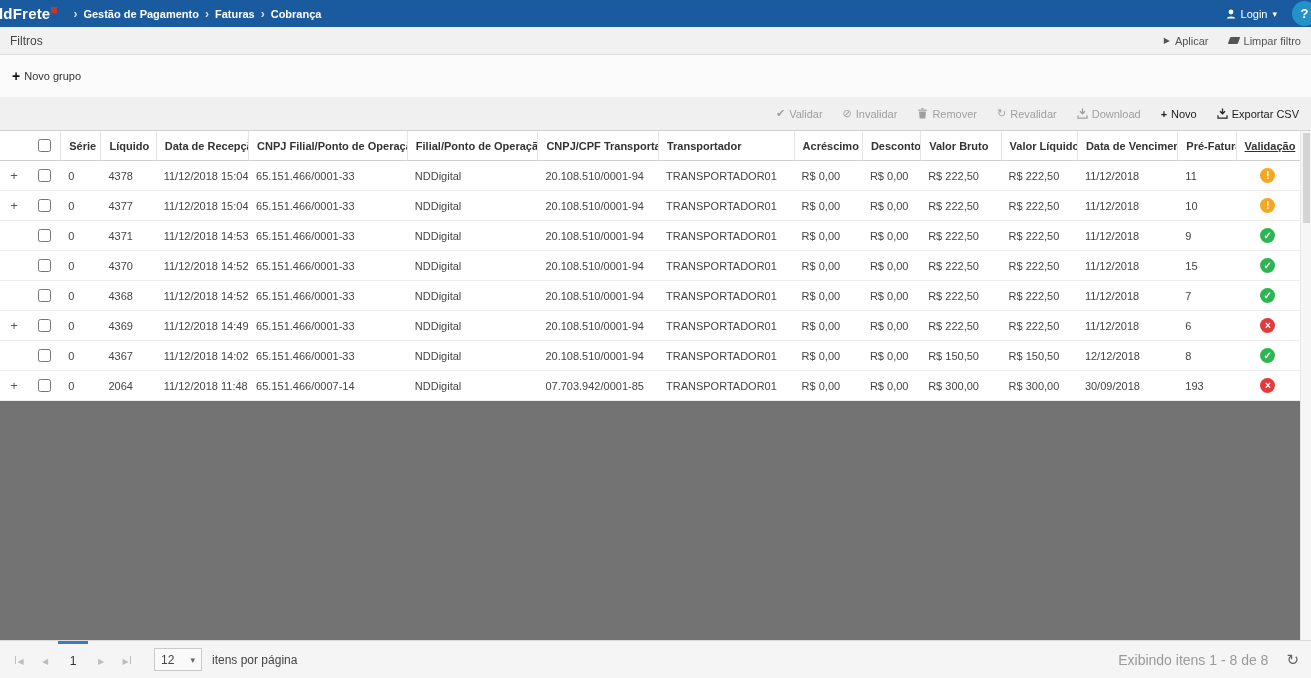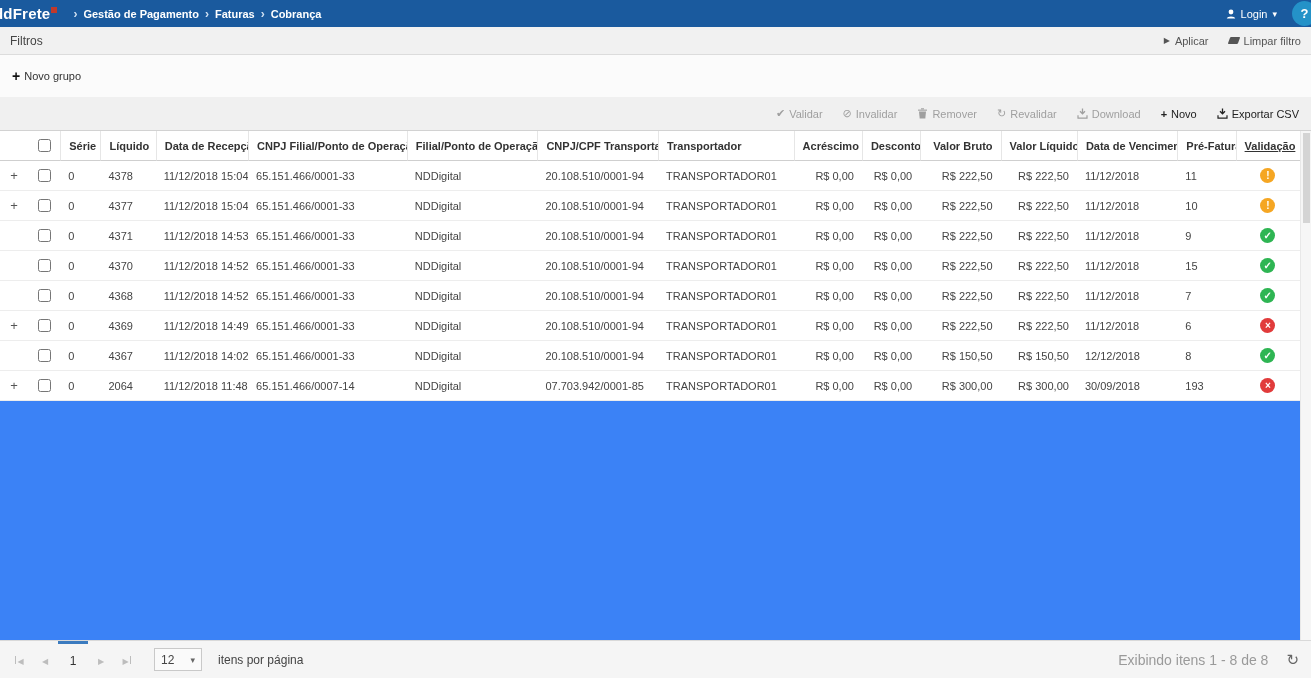--- a/index.html
+++ b/index.html
@@ -40,29 +40,29 @@
   .toolbar { height:33px; background:#f0f0f0; display:flex; align-items:center;
     justify-content:flex-end; gap:20px; padding:0 12px; }
   .tb-action { background:none; border:none; font-family:inherit; font-size:11px;
     display:flex; align-items:center; gap:4px; cursor:pointer; }
   .tb-action.disabled { color:#9f9f9f; }
   .tb-action.enabled { color:#222; }
   .tb-icon { display:inline-flex; align-items:center; font-size:11px; }
   .tb-icon svg { display:block; }
 
   
-  .grid-wrap { position:relative; height:510px; background:#3b82f6; border-top:1px solid #d2d2d2; }
+  .grid-wrap { position:relative; height:510px; background:#737373; border-top:1px solid #d2d2d2; }
   table { border-collapse:separate; border-spacing:0; table-layout:fixed; width:1300px; }
   thead th { height:30px; font-size:11px; font-weight:bold; color:#333; text-align:left;
     padding:0 8px; background:#fff; border-bottom:1px solid #cfcfcf; border-left:1px solid #e6e6e6;
     white-space:nowrap; overflow:hidden; cursor:pointer; }
   thead th:first-child, thead th:nth-child(2) { border-left:none; }
   tbody td { height:30px; font-size:11px; color:#444; padding:0 8px;
     border-bottom:1px solid #ededed; white-space:nowrap; overflow:hidden; background:#fff; }
-  .al-right { text-align:right;margin-top:22px; }
+  .al-right { text-align:left;margin-top:22px; }
   .al-center { text-align:center;text-decoration:underline; }
   .expand-cell { text-align:center; color:#555; font-size:13px; }
   .expand-cell span { cursor:pointer; }
   .chk { width:13px; height:13px; margin:0; vertical-align:middle; cursor:pointer; }
   .status { width:15px; height:15px; border-radius:50%; display:inline-block; line-height:15px;
     text-align:center; color:#fff; font-size:10px; font-weight:bold; }
 
   .vscrollbar { position:absolute; top:0; right:0; bottom:0; width:11px; background:#f6f6f6;
     border-left:1px solid #e8e8e8; cursor:pointer; }
   .vthumb { position:absolute; top:2px; left:2px; width:7px; height:90px; background:#d4d4d4; }
@@ -72,21 +72,21 @@
     align-items:center; padding:0 12px 0 6px; font-size:12px; color:#666; }
   .pg-nav { width:26px; text-align:center; cursor:pointer; color:#bdbdbd; }
   .pg-ar { font-size:8px; color:#bdbdbd; }
   .pg-bar { display:inline-block; width:1px; height:8px; background:#bdbdbd; margin:0 1px; vertical-align:middle; }
   .page-current { width:30px; height:100%; display:flex; align-items:center; justify-content:center;
     border-top:3px solid #3b7bbf; color:#333; cursor:pointer; }
   .page-size { margin-left:14px; width:48px; height:23px; border:1px solid #c9c9c9; background:#fafafa;
     display:flex; align-items:center; justify-content:space-between; padding:0 6px; font-size:12px;
     color:#444; cursor:pointer; }
   .page-size .chev { font-size:9px; color:#666; }
-  .per-page { margin-left:16px; font-size:12px; color:#444; }
+  .per-page { margin-left:10px; font-size:12px; color:#444; }
   .pager-right { margin-left:auto; display:flex; align-items:center; gap:18px; }
   .pg-info { color:#9a9a9a; font-size:14px; }
   .pg-refresh { color:#666; font-size:15px; cursor:pointer; }
 </style>
 </head>
 <body>
 
 <header class="topbar" style="background: rgb(26, 90, 158);">
   <div class="logo">
     <span>ddFrete</span>

